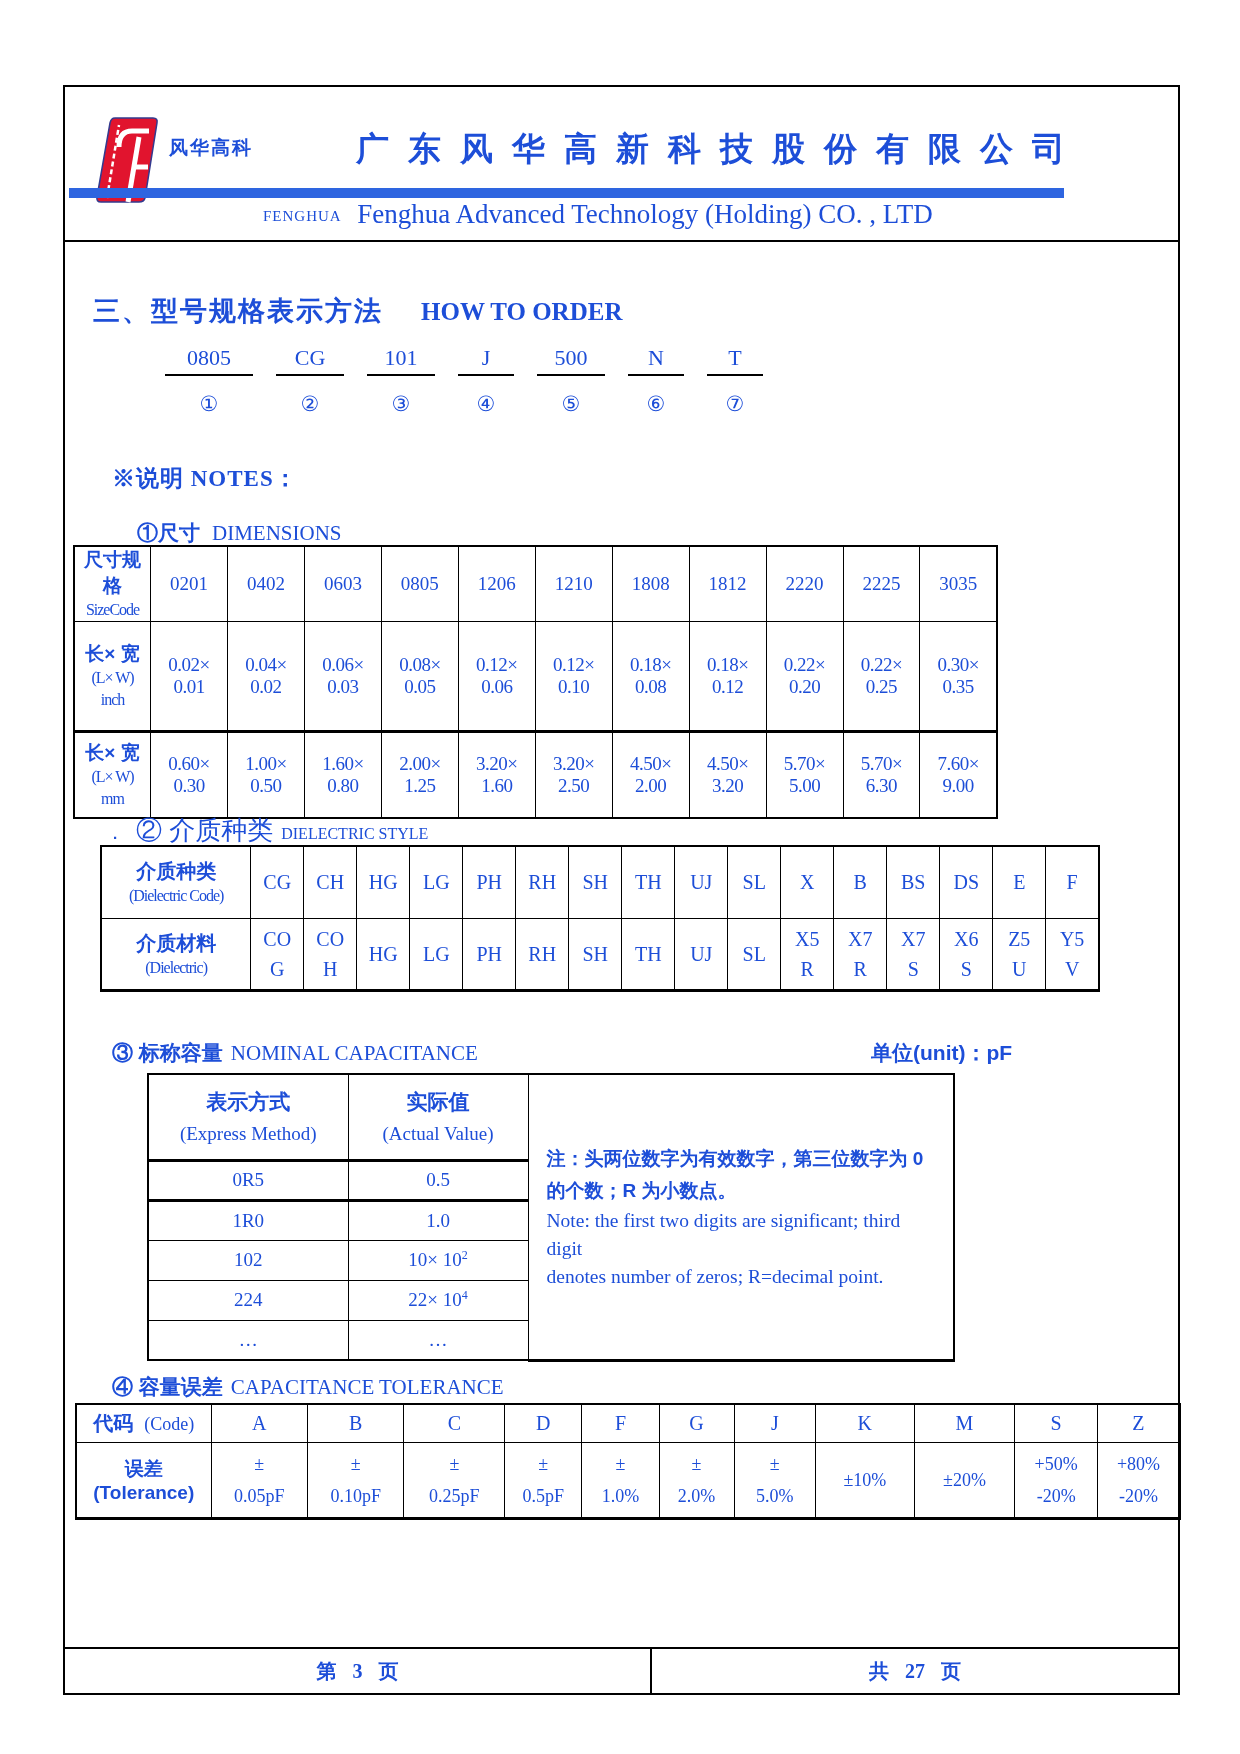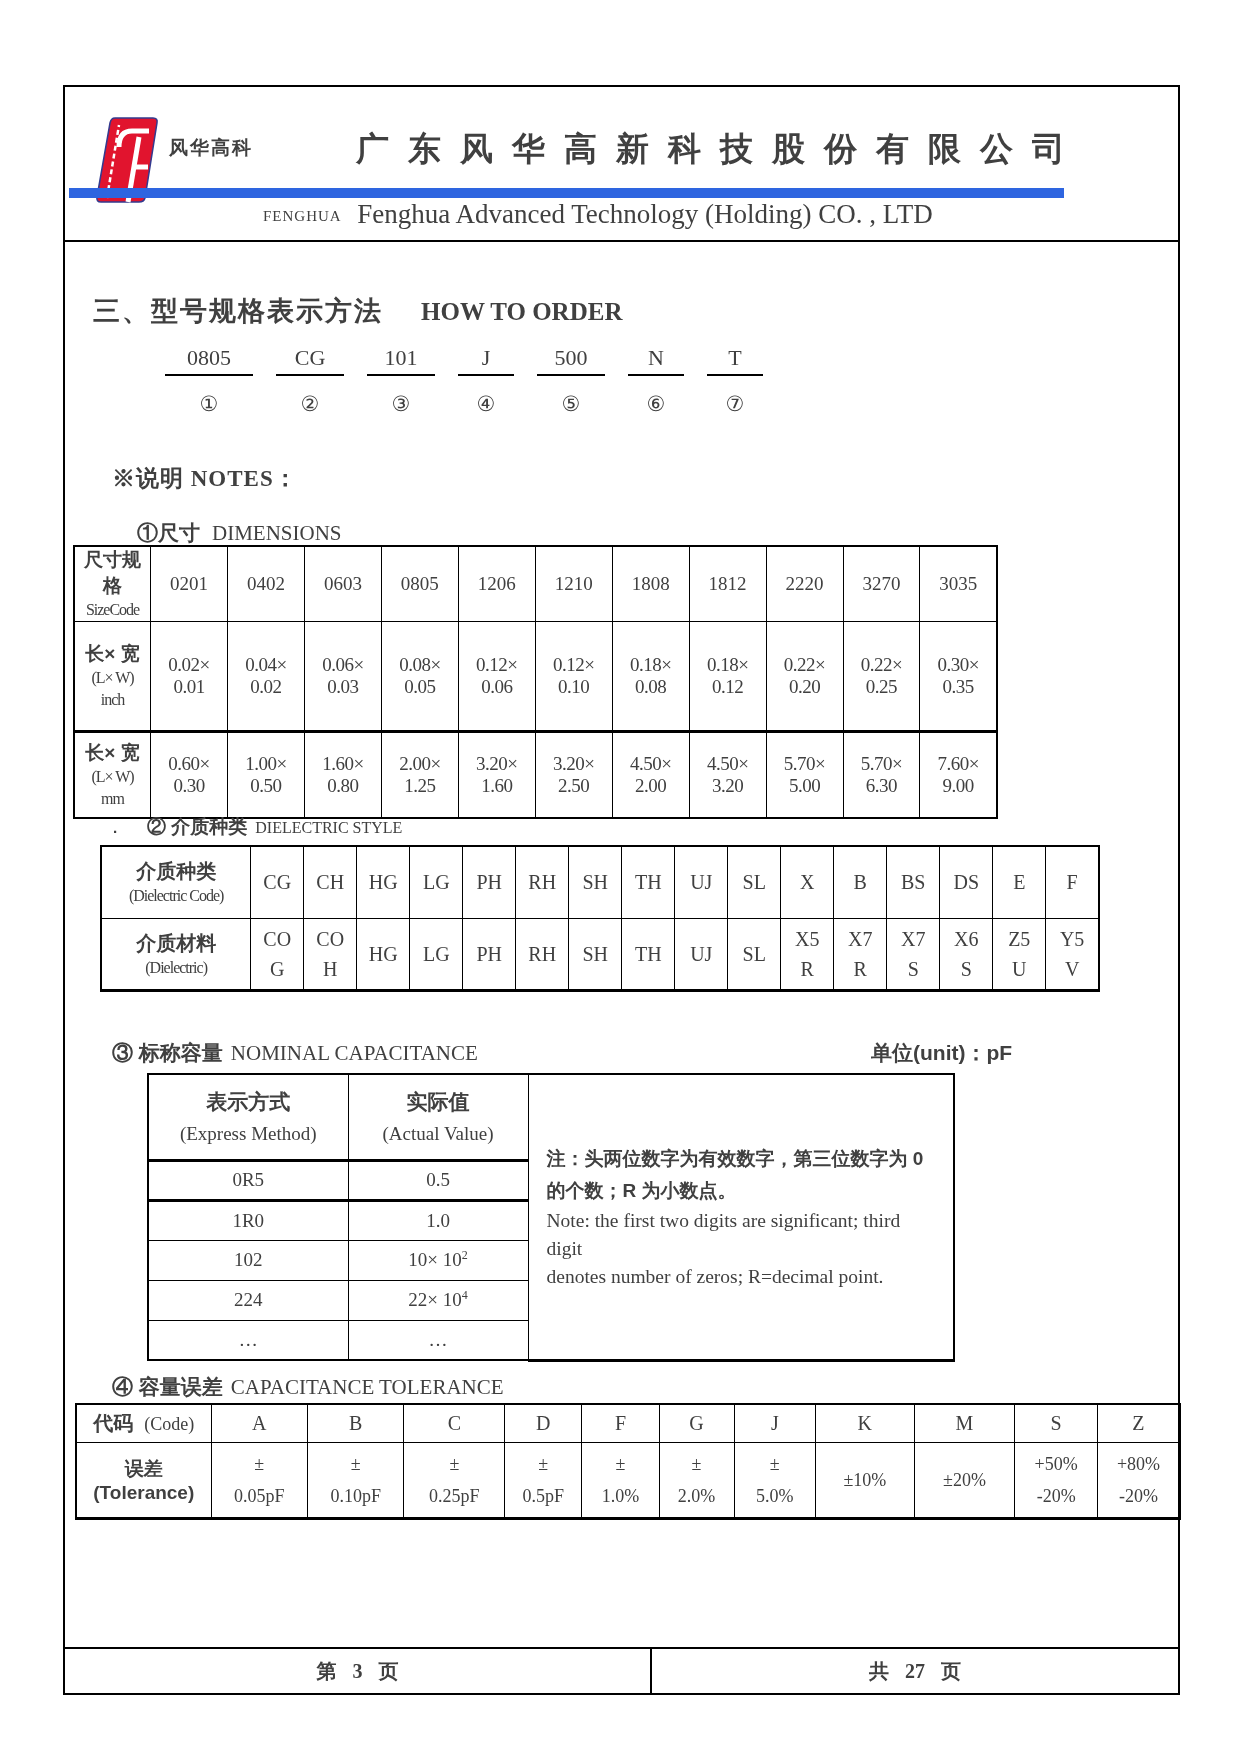--- a/index.html
+++ b/index.html
@@ -1,17 +1,17 @@
 <!DOCTYPE html>
 <html><head>
 <meta charset="utf-8">
 <style>
   html,body{margin:0;padding:0;background:#fff;}
   .page{position:relative;width:1240px;height:1754px;background:#fff;overflow:hidden;
-        font-family:"Liberation Serif",serif;color:#404040;}
+        font-family:"Liberation Serif",serif;color:#1d4ed8;}
   .frame{position:absolute;left:63px;top:85px;width:1113px;height:1606px;border:2px solid #000;}
   .sans{font-family:"Liberation Sans",sans-serif;}
 
   
   .logo{position:absolute;left:30px;top:28px;width:66px;height:90px;}
   .logo-text{position:absolute;left:104px;top:48px;font-size:19px;font-weight:bold;letter-spacing:2px;}
   .company-cn{position:absolute;left:215px;top:40px;width:880px;text-align:center;
               font-size:33px;font-weight:bold;letter-spacing:19px;white-space:nowrap;}
   .blue-bar{position:absolute;left:4px;top:101px;width:995px;height:10px;}
   .brand{position:absolute;left:198px;top:121px;font-size:15px;letter-spacing:1px;}
@@ -31,21 +31,21 @@
   .w76{min-width:76px;} .w56{min-width:56px;} .w44{min-width:44px;}
 
   .notes-label{position:absolute;left:47px;top:376px;font-size:23px;font-weight:bold;letter-spacing:1px;}
 
   
   .dims-heading{position:absolute;left:72px;top:432px;white-space:nowrap;}
   .dims-heading .cn{font-size:21px;font-weight:bold;}
   .dims-heading .en{font-size:21px;margin-left:12px;font-weight:normal;}
   .diel-heading{position:absolute;left:40px;top:726px;white-space:nowrap;}
   .diel-heading .px{font-size:20px;}
-  .diel-heading .cn{font-size:19px;font-weight:bold;margin-left:22px;}
+  .diel-heading .cn{font-size:26px;font-weight:normal;margin-left:11px;}
   .diel-heading .en{font-size:16px;margin-left:8px;}
   .nom-heading{position:absolute;left:47px;top:952px;white-space:nowrap;}
   .nom-heading .cn{font-size:21px;font-weight:bold;}
   .nom-heading .en{font-size:21px;margin-left:8px;}
   .nom-unit{position:absolute;left:806px;top:952px;font-size:21px;font-weight:bold;}
   .tol-heading{position:absolute;left:47px;top:1286px;white-space:nowrap;}
   .tol-heading .cn{font-size:21px;font-weight:bold;}
   .tol-heading .en{font-size:21px;margin-left:8px;}
 
   
@@ -181,21 +181,21 @@
       </td>
       <td>0201</td>
       <td>0402</td>
       <td>0603</td>
       <td>0805</td>
       <td>1206</td>
       <td>1210</td>
       <td>1808</td>
       <td>1812</td>
       <td>2220</td>
-      <td>3270</td>
+      <td>2225</td>
       <td>3035</td>
     </tr>
     <tr class="r-inch">
       <td>
         <div class="dims-lbl-cn">长× 宽</div>
         <div class="dims-lbl-en">(L× W)</div>
         <div class="dims-lbl-en">inch</div>
       </td>
       <td class="num-cell">0.02× 0.01</td>
       <td class="num-cell">0.04× 0.02</td>

